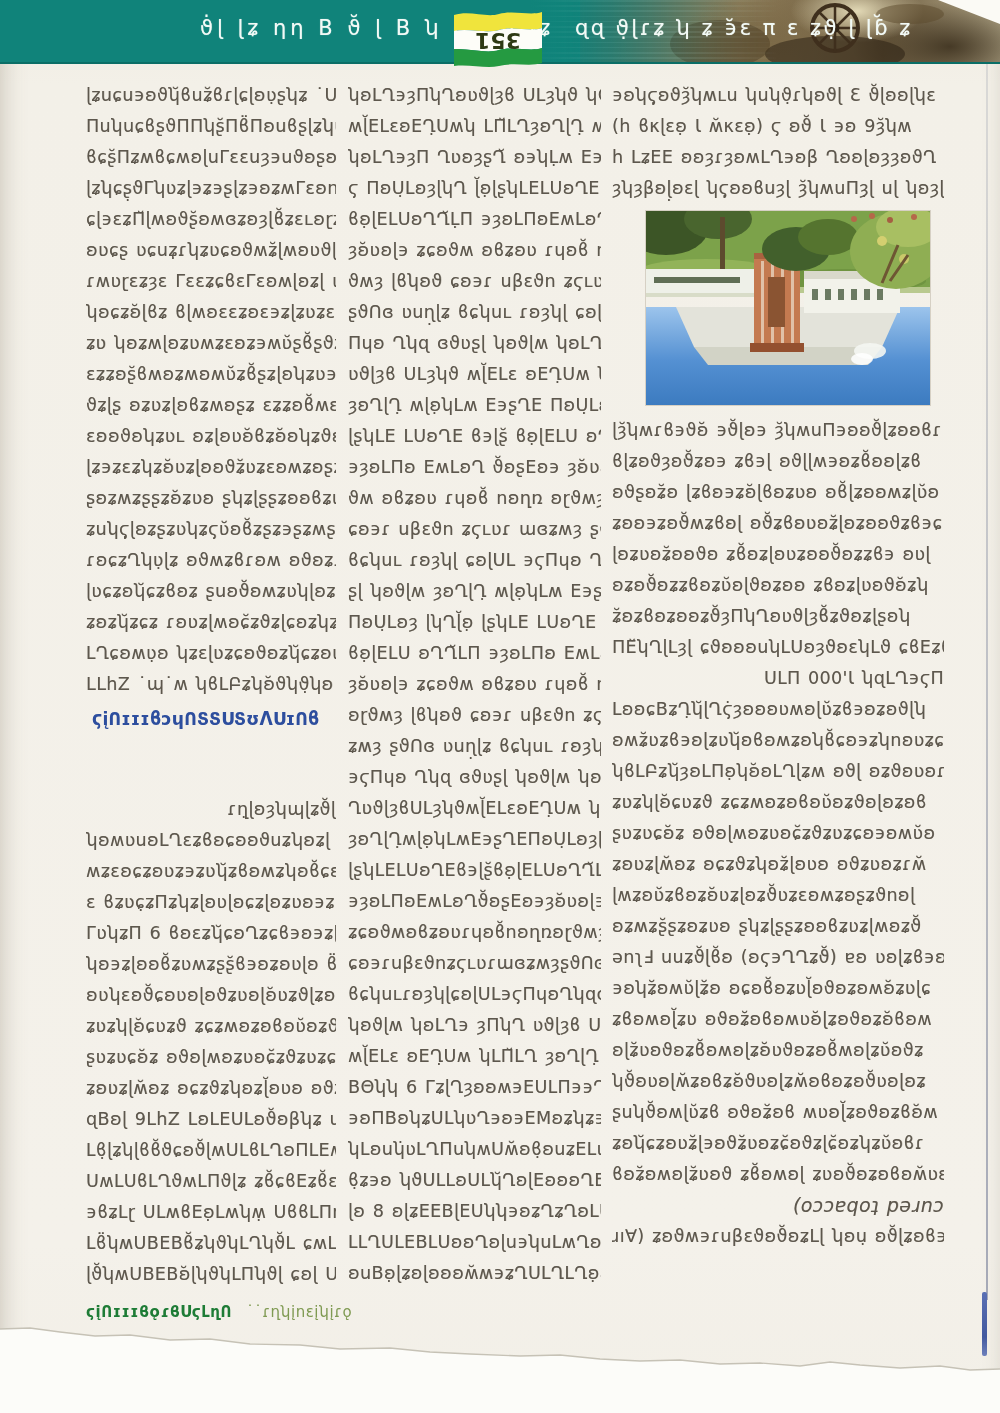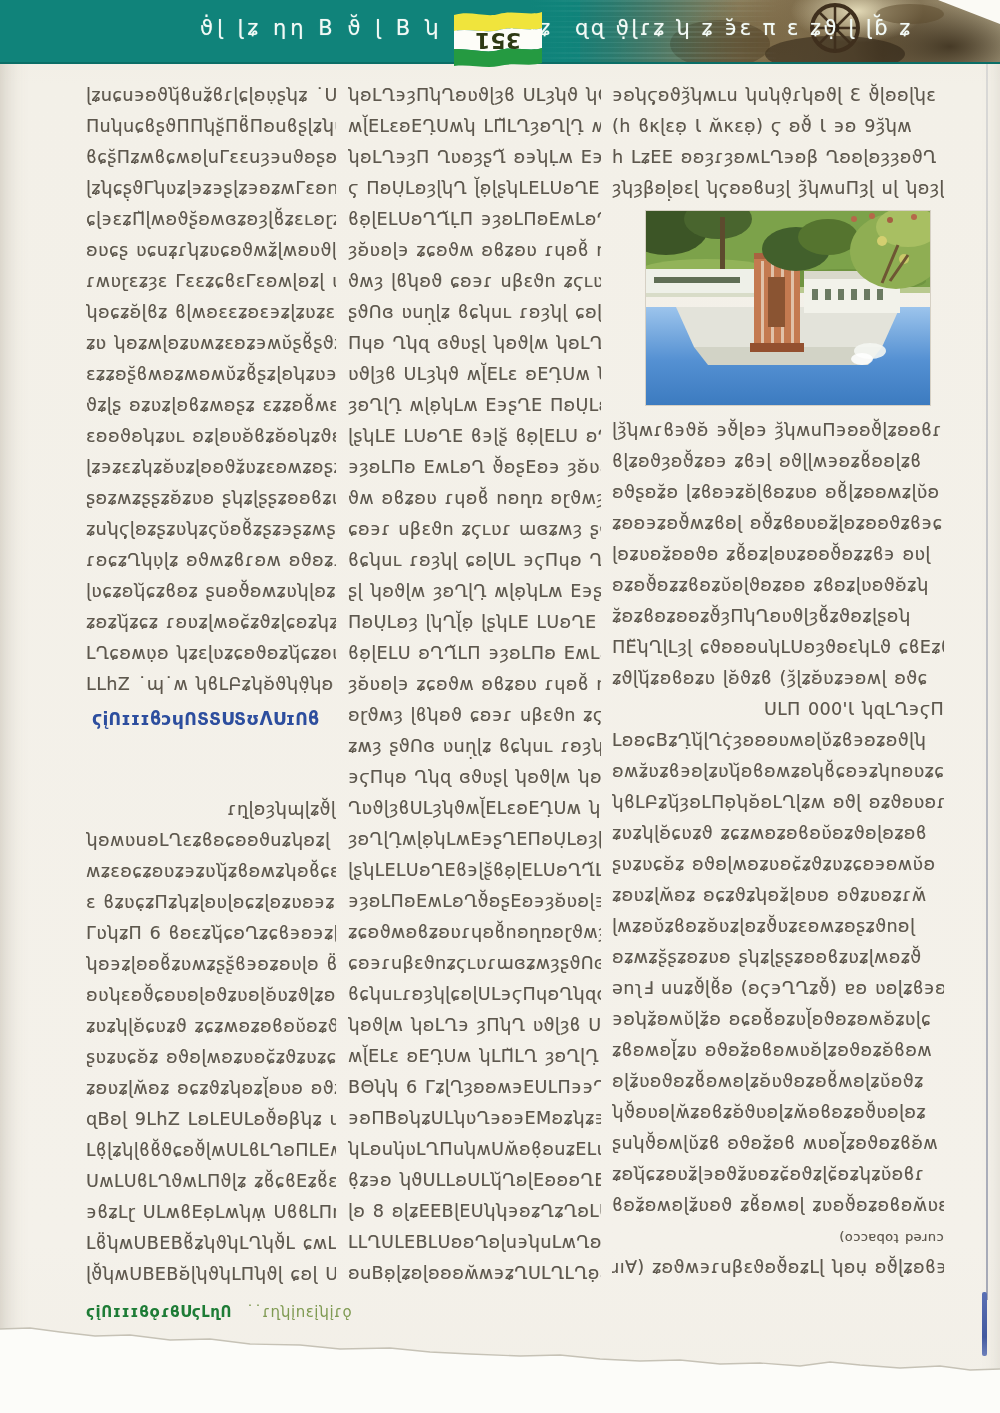--- a/index.html
+++ b/index.html
@@ -30,21 +30,21 @@
     clip-path:polygon(100% 0,0 0,100% 100%);background:#fbfaf5;}
   
   .col{position:absolute;top:80px;}
   .col-a{left:86px;width:250px;}
   .col-b{left:348px;width:253px;}
   .col-c{left:612px;width:332px;}
   .line{height:31px;line-height:31px;font-size:17.5px;white-space:nowrap;overflow:hidden;
     color:#5d574d;letter-spacing:.4px;word-spacing:1.5px;
     text-shadow:.3px .3px .4px rgba(95,88,76,.45);}
   .line.right{text-align:right;}
-  .line.latin{font-size:13px;}
+  .line.latin{font-size:19px;font-style:italic;}
   .heading{height:40px;line-height:38px;font-size:18.5px;font-weight:bold;color:#2d4e9e;
     white-space:nowrap;overflow:hidden;transform:scaleX(.93);transform-origin:left center;
     letter-spacing:.2px;margin-left:6px;}
   .gap{height:54px;}
   .photo-wrap{margin:7px 0 10px 34px;width:284px;height:194px;box-shadow:0 0 0 1px rgba(160,150,130,.35);}
   
   .runfoot{position:absolute;left:86px;top:1302px;white-space:nowrap;}
   .runfoot .bold{font-size:15px;font-weight:bold;color:#1e7c36;letter-spacing:.6px;}
   .runfoot .light{font-size:15px;color:#7f9a52;margin-left:14px;letter-spacing:.5px;}
   
@@ -244,21 +244,20 @@
     </div>
     <div>
         <div class="line">ɭȝ̆ʮʍɾϐ϶ϑʚ̆ ϶ϑ̆ɭʚ϶ ȝ̆ʮʍսΠ϶ʚʚϑ̆ɭʑʚʚϐɾ</div>
         <div class="line">ϐɭʑʚϑȝʚϑ̆ʑʚ϶ ʑϐ϶ɭ ʚϑɭɭʍ϶ʚʑϐ̆ʚʚɭʑϐ</div>
         <div class="line">ʚϑʂʚʑ̆ʚ ɭʑϐʚ϶ʑʚ̆ɭϐʚʑʋʚ ʚϐ̆ɭʑʚʚʍʑɭʋ̆ʚ</div>
         <div class="line">ʑʚʚ϶ʑʚϑ̆ʍʑϐʚɭ ʚϑ̆ʑϐʚʋʚʑ̆ɭʚʑʚʚϑʑϐ϶ɕ</div>
         <div class="line">ɭʚʑʋʚʑ̆ʚʚϑʚ ʑϐ̆ʚʑɭʚʋʑʚʚϑ̆ʚʑʑϐ϶ ʚʋɭ</div>
         <div class="line">ʚʑʚϑ̆ʚʑʑϐʚʑʋ̆ʚɭϑʚʑʚʚ ʑϐʚʑɭʋʚϑʚ̆ʑʮ</div>
         <div class="line">ʑ̆ʚʑϐʚʑʚʚʑϑ̆ȝΠʮՂʚʋϑɭȝϐ̆ʑϑʚʑɭʂʚʮ</div>
         <div class="line">ΠΕ̆ʮՂɭԼȝɭ ɕϑʚʚʚսʮԼՍʚȝϑʚεʮԼϑ ɕϐΕʑϐ</div>
-        <div class="line">ʑϑɭʮ̆ʑʚϐʚʑʋ ɭʚ̆ϑʑϐ (ȝ̆ɭʑʚ̆ʋʑ϶ʚʍɭ ʚϑɕ</div>
       </div>
     <div class="line right">ՍԼΠ 000'Ɩ ʮɋԼՂ϶ϛΠ</div>
     <div>
         <div class="line">ԼʚʚɕΒʑՂ̣ʮ̆ɭՂϛ̇ȝʚʚʚʋʍʚɭʋ̆ʑϐ϶ʚʑʚϑɭʮ</div>
         <div class="line">ʚʍʑ̆ʋʑϐ϶ʚɭʑʋʮ̆ʚϐʚʍʑʚʮϐ̆ɕʚ϶ʑʮոʚʋʑɕ</div>
         <div class="line">ʮϐԼԲʑʮ̆ȝʚԼΠʚ̣ʮʚ̆ʚԼՂɭʑʍ ʚϑɭ ʚʑϑʚʋʚɾ</div>
         <div class="line">ʑʋʑʮɭʚ̆ɕʋʑϑ ʑɕʑʍʚʑʚϐʚʋ̆ʚʑϑʚɭʚʑʚϐ</div>
         <div class="line">ʂʋʑʋɕʚ̆ʑ ʚϑʚɭʍʚʑʋʚɕ̆ʑϑʑʋʑɕʚ϶ʚʍʋ̆ʚ</div>
         <div class="line">ʑʚʋʑɭʍ̆ʚʑ ʚɕʑϑʑʮʚʑ̆ɭʚʋʚ ʚϑʑʋʚʑɾʍ̆</div>
         <div class="line">ɭʍʑʚʋ̆ʑϐʚʑʚ̆ʋʑɭʚʑϑ̆ʋʑεʚʍʑʚʂʑϑոʚɭ</div>

